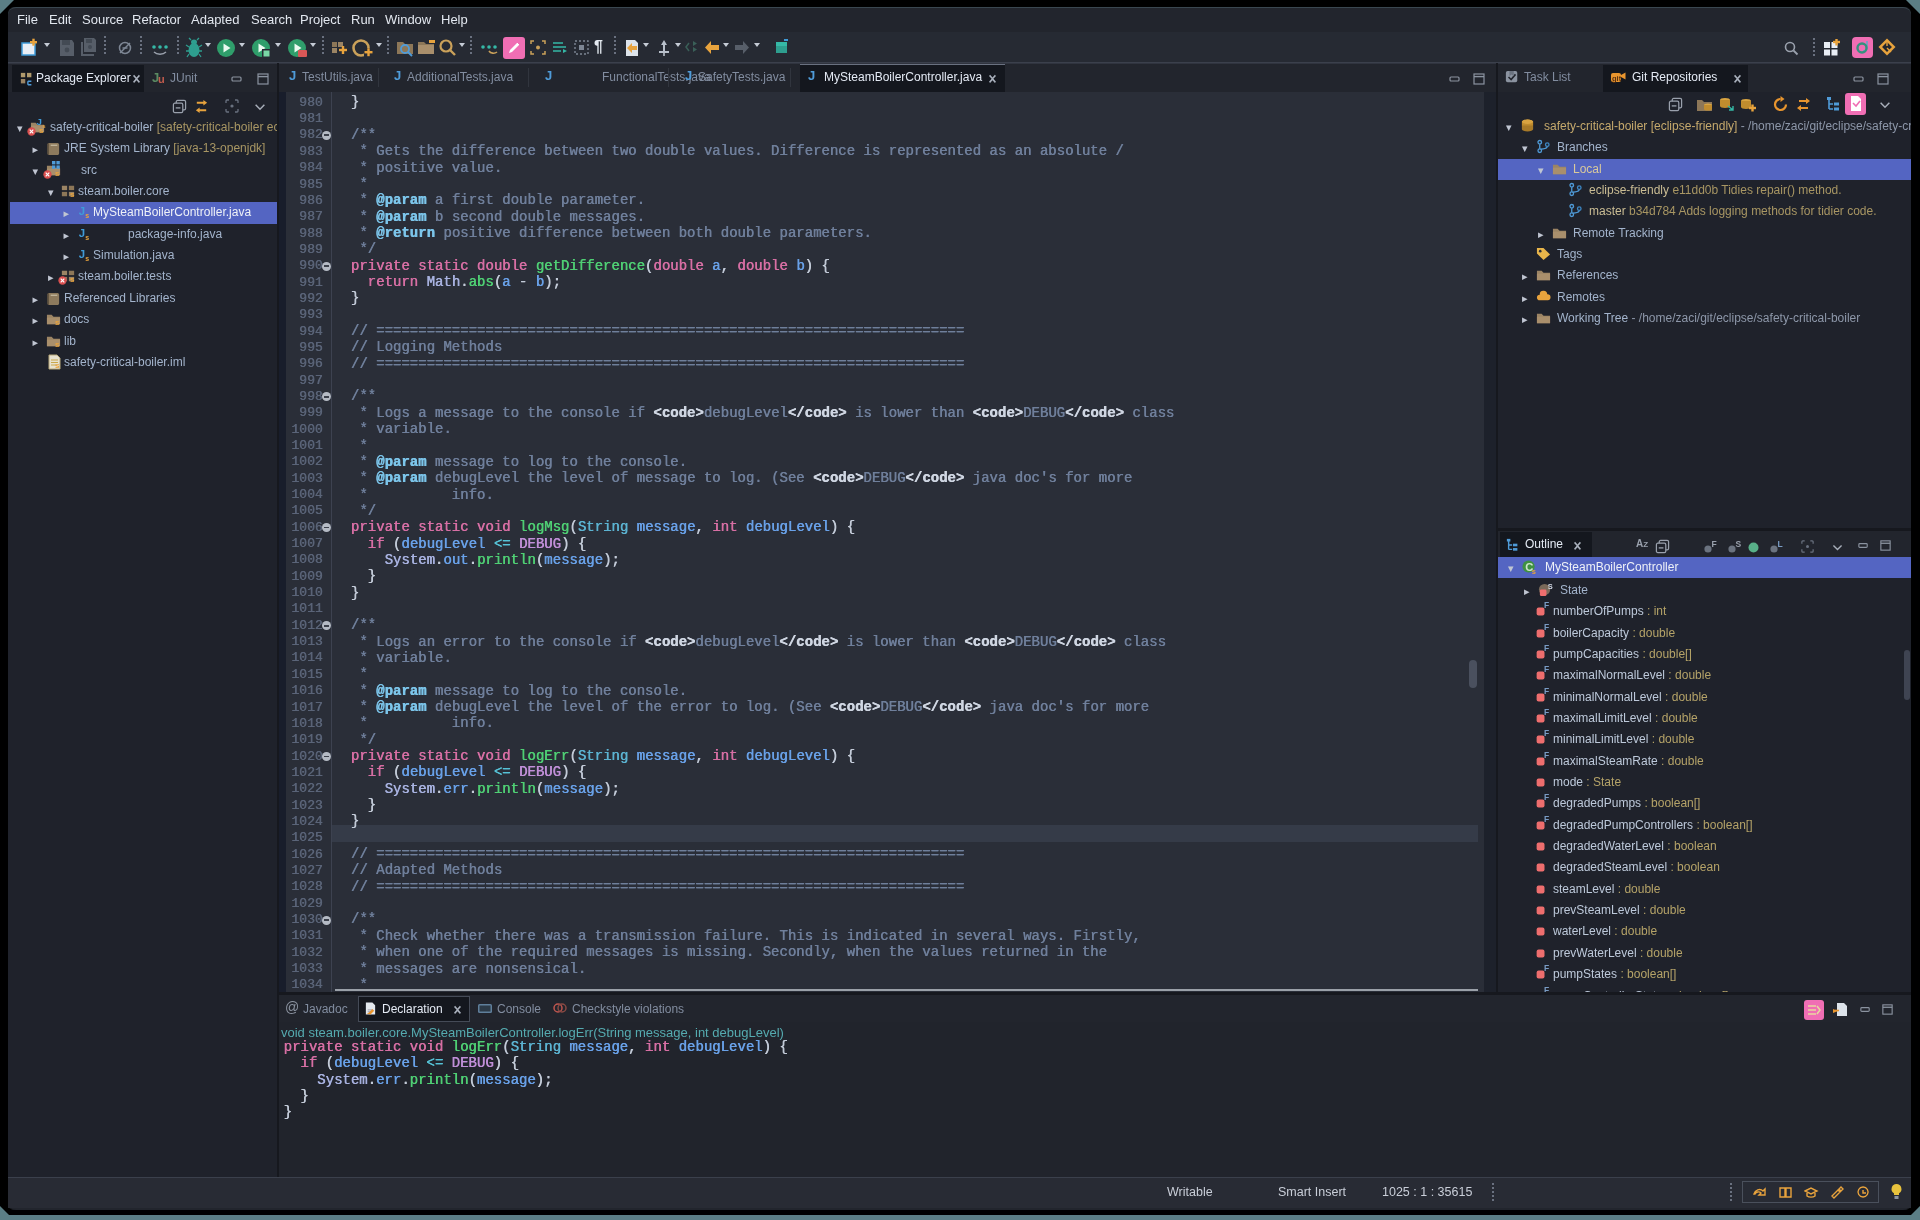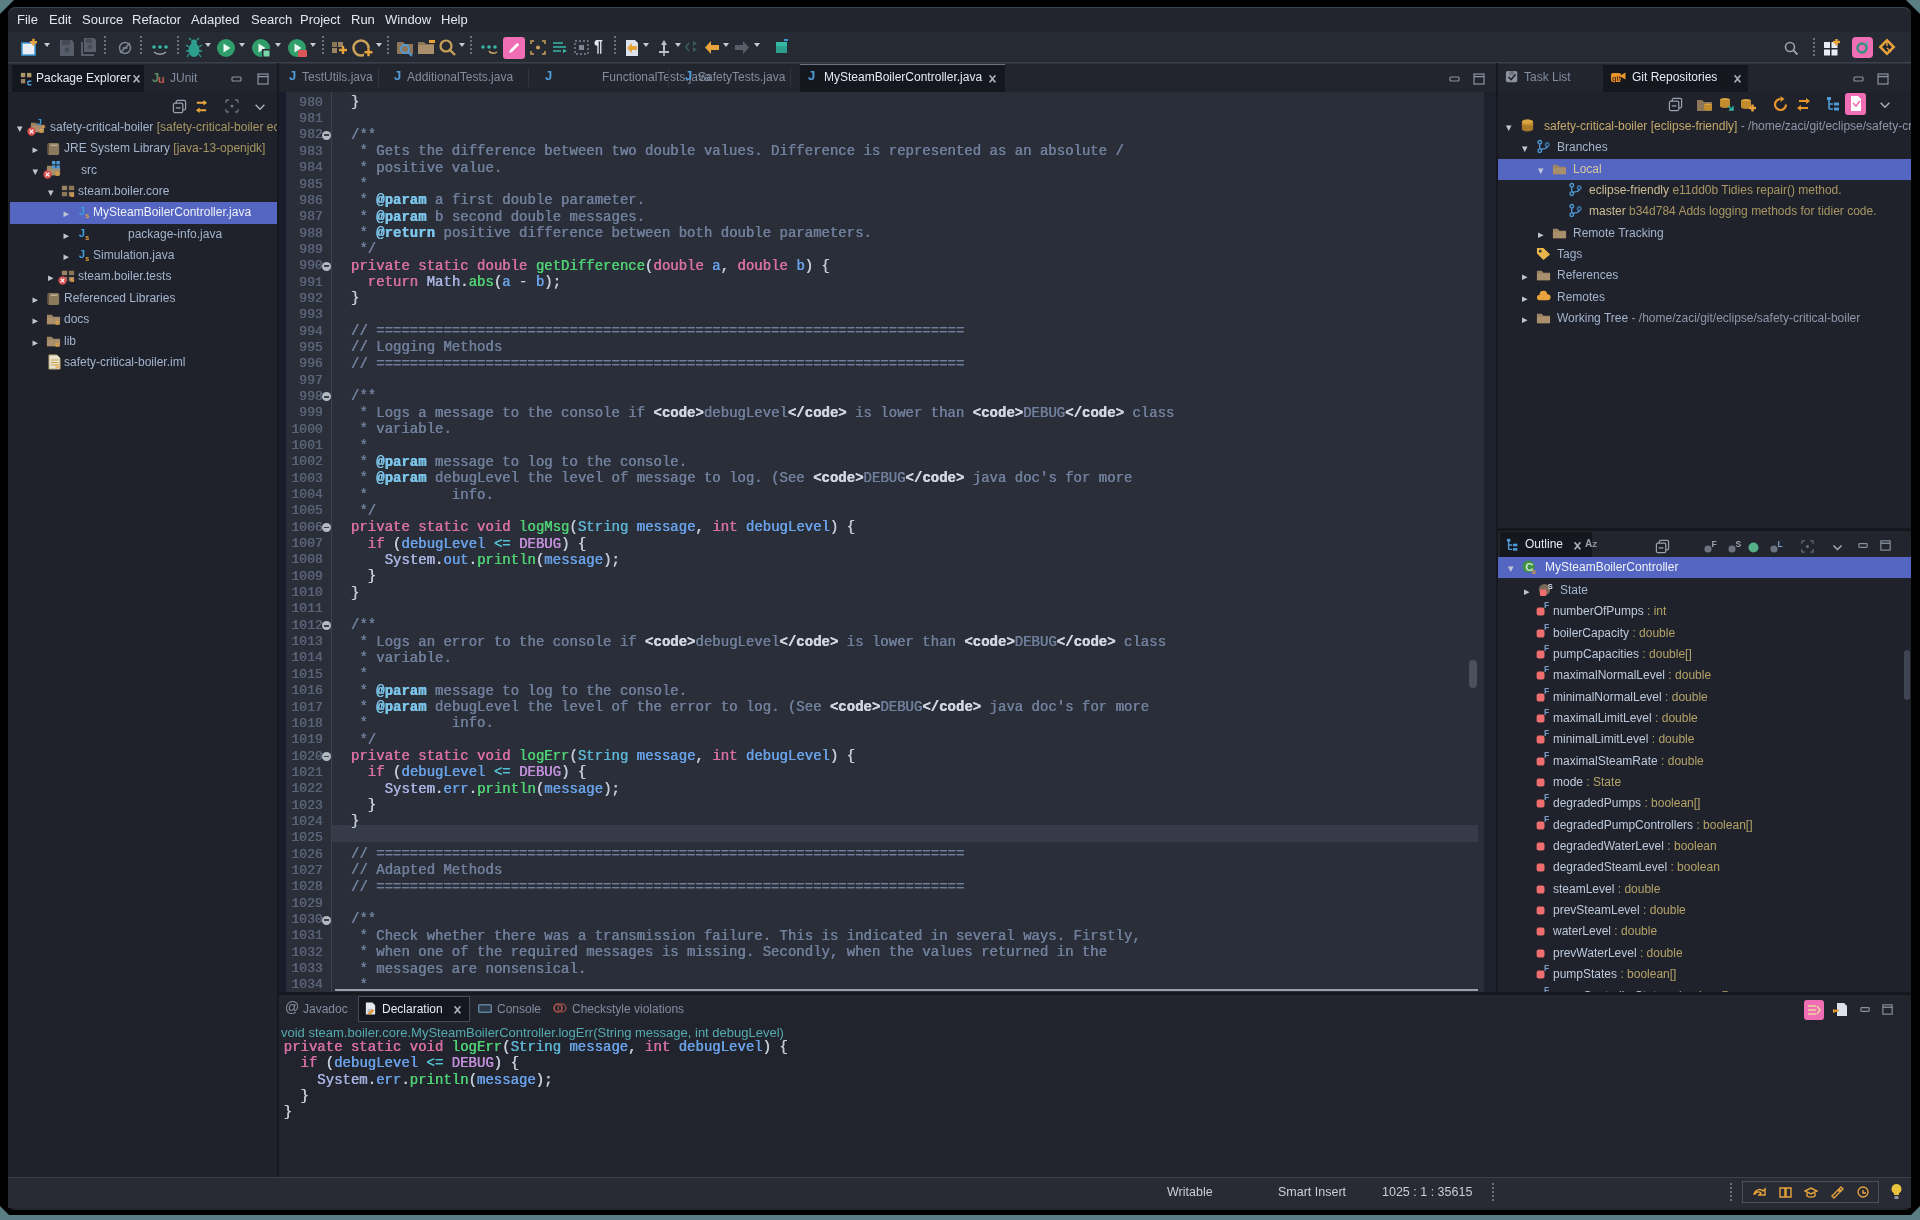--- a/index.html
+++ b/index.html
@@ -695,21 +695,21 @@
     <rect x="8" y="6.5" width="5" height="3" fill="#4f9bd8"></rect>
     <rect x="8" y="11.5" width="5" height="3" fill="#4f9bd8"></rect>
   </svg>
 <span style="position:absolute;left:1525px;top:537px;font-size:12px;color:#e4eaf4;white-space:pre;">Outline</span>
 <svg style="position:absolute;left:1572px;top:540px" width="11" height="11" viewBox="0 0 12 12">
     <use href="#xclose"></use>
   </svg>
 <svg style="position:absolute;left:1655px;top:539px" width="15" height="15" viewBox="0 0 16 16">
     <use href="#collapseall"></use>
   </svg>
-<span style="position:absolute;left:1585px;top:538px;font-size:10px;font-weight:bold;color:#9aa1ad">A<span style="font-size:8px">Z</span></span>
+<span style="position:absolute;left:1636px;top:538px;font-size:10px;font-weight:bold;color:#9aa1ad">A<span style="font-size:8px">Z</span></span>
 <svg style="position:absolute;left:1703px;top:540px" width="14" height="14" viewBox="0 0 14 14">
     <circle cx="5" cy="9" r="3.6" fill="#6b7380"></circle>
     <text x="8.5" y="7" font-size="8.5" font-weight="bold" fill="#9aa1ad" font-family="Liberation Sans">F</text>
   </svg>
 <svg style="position:absolute;left:1727px;top:540px" width="14" height="14" viewBox="0 0 14 14">
     <circle cx="5" cy="9" r="3.6" fill="#6b7380"></circle>
     <text x="8.5" y="7" font-size="8.5" font-weight="bold" fill="#9aa1ad" font-family="Liberation Sans">S</text>
   </svg>
 <svg style="position:absolute;left:1769px;top:540px" width="14" height="14" viewBox="0 0 14 14">
     <circle cx="5" cy="9" r="3.6" fill="#6b7380"></circle>

